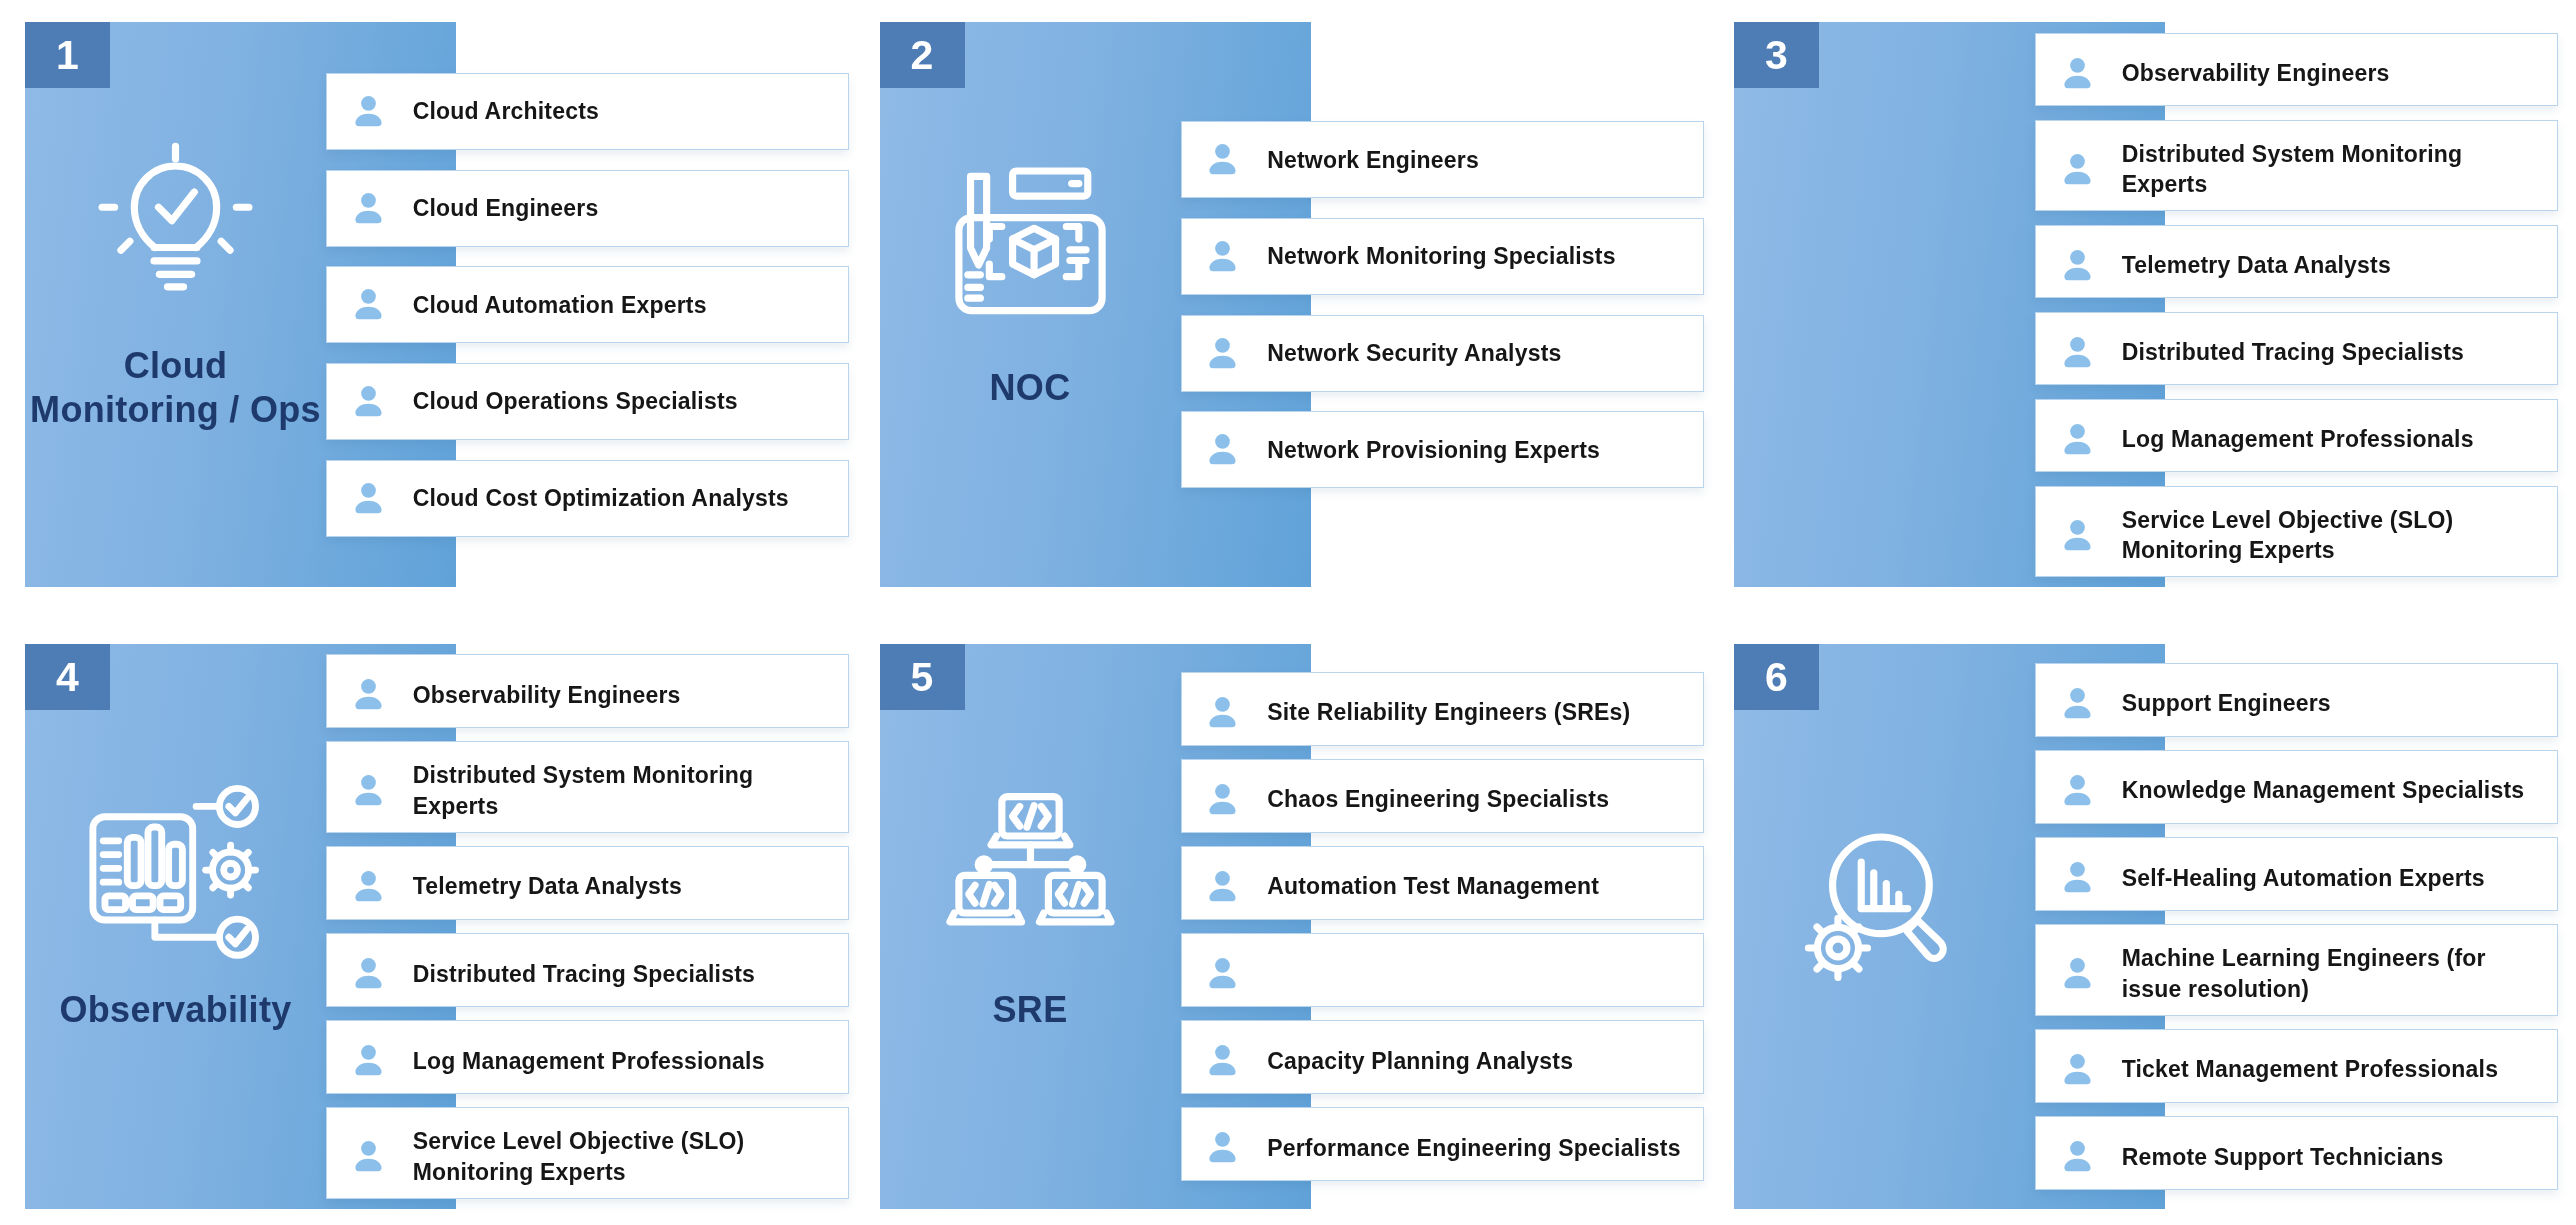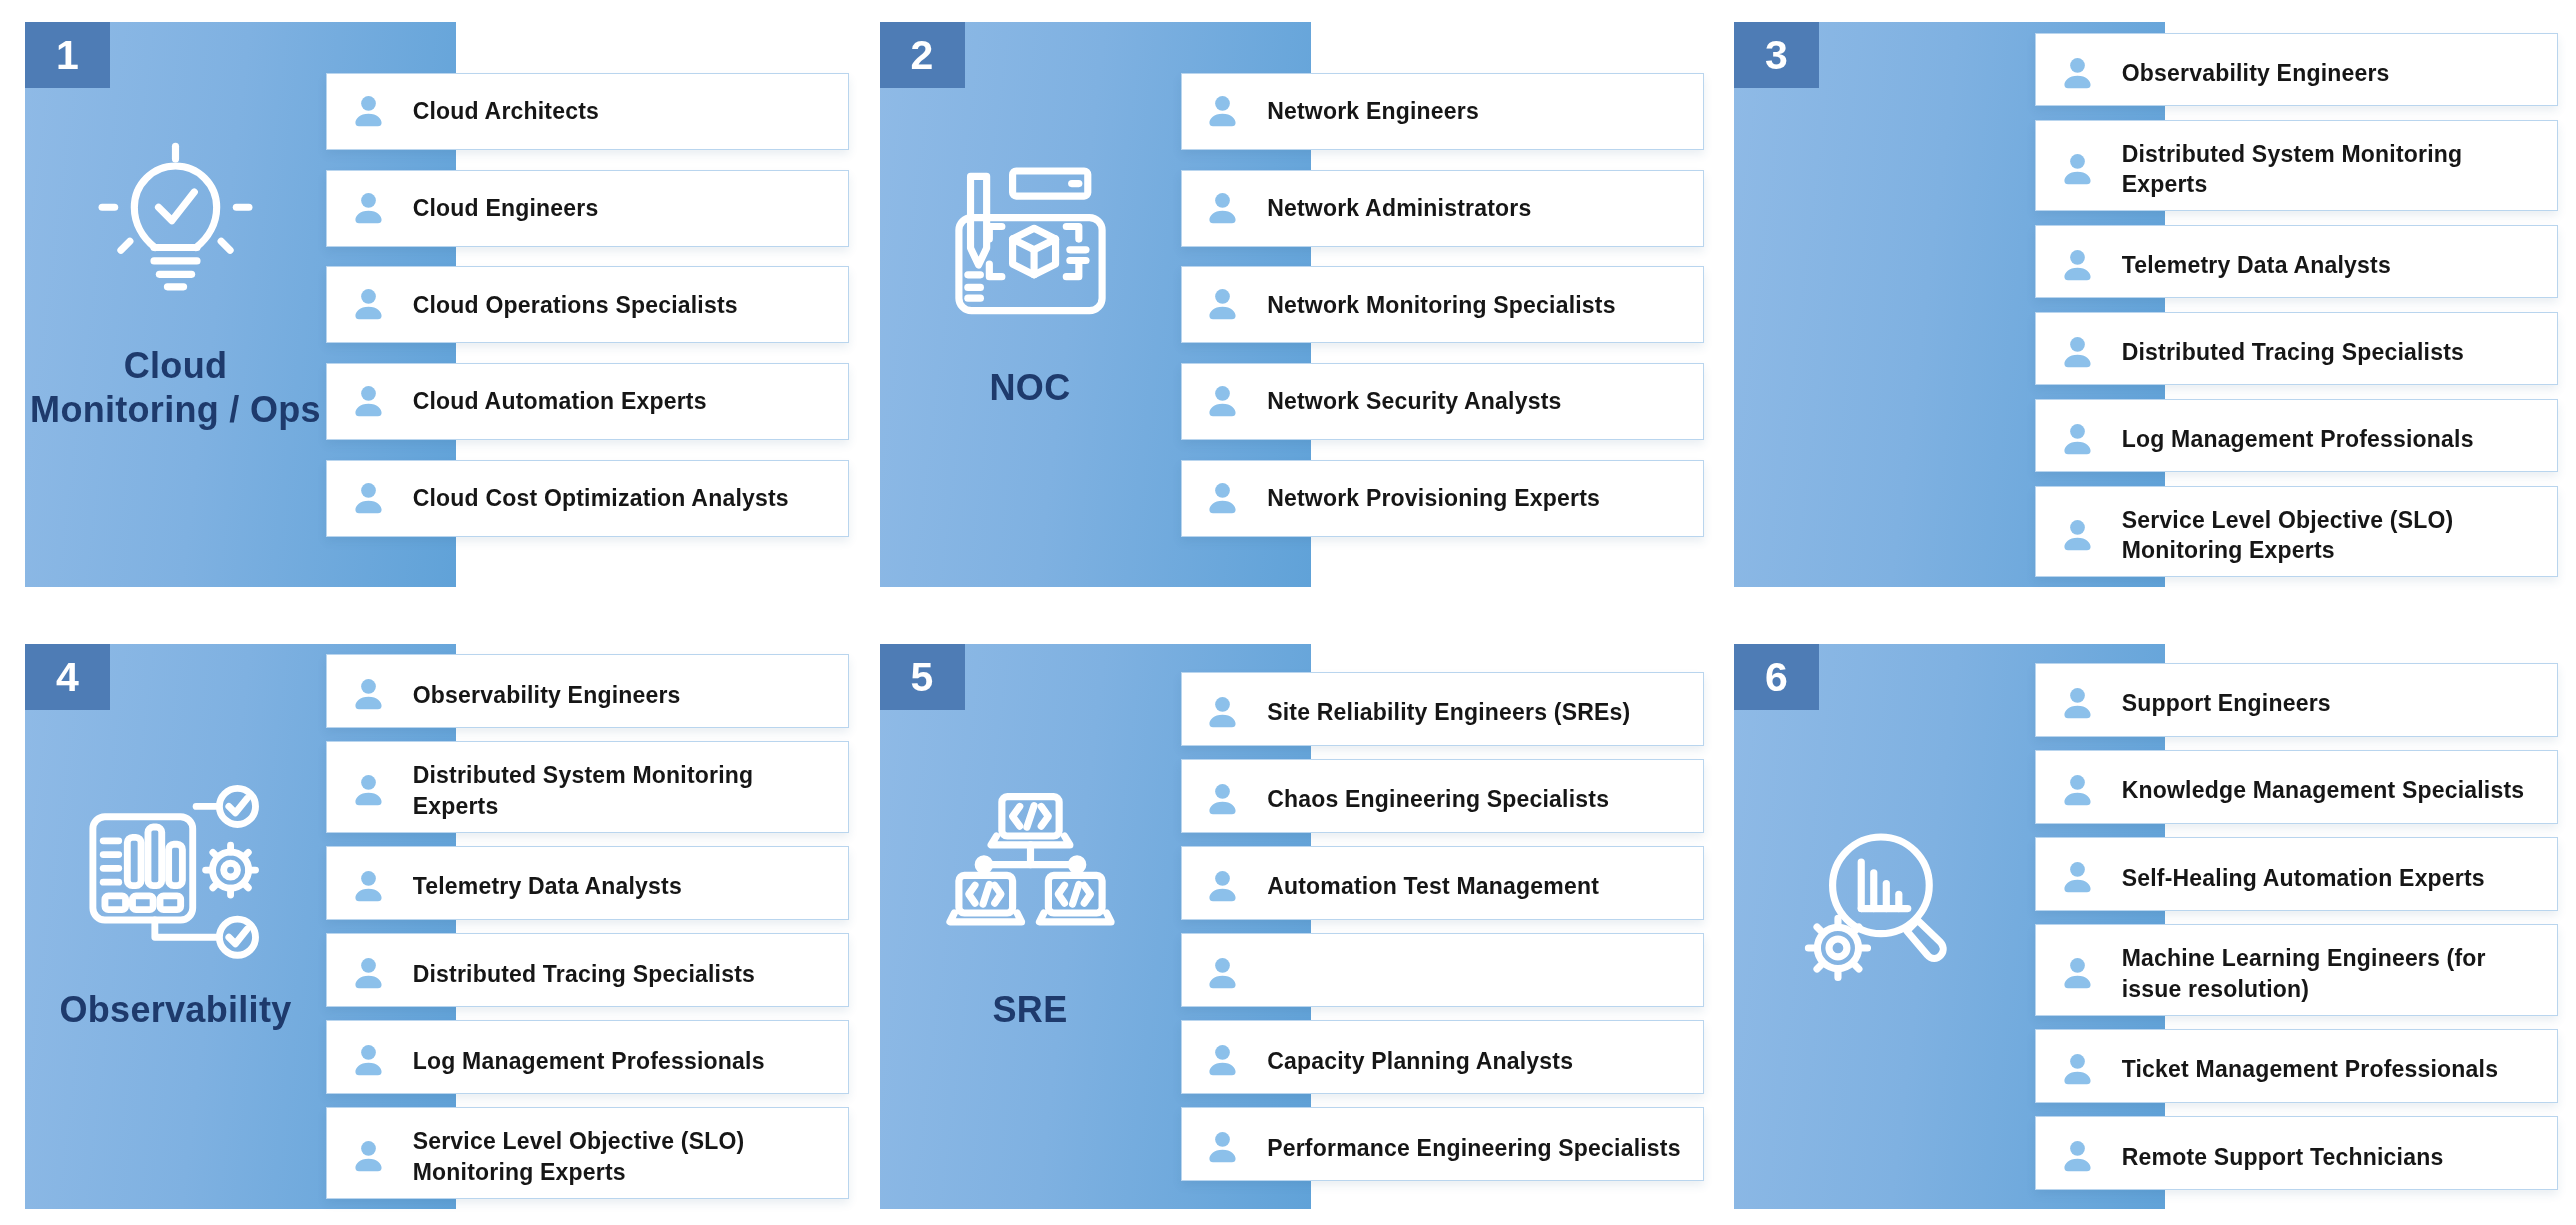--- a/index.html
+++ b/index.html
@@ -105,30 +105,30 @@
             </span>
     <span class="label">Cloud Engineers</span>
   </li>
           <li class="item">
     <span class="person">
               <svg viewBox="0 0 48 48">
                 <circle cx="24" cy="15" r="8.2"></circle>
                 <path d="M24 26.5c-9.6 0-14.6 5.4-14.6 10.3 0 2.2 1.6 3.7 4 3.7h21.2c2.4 0 4-1.5 4-3.7 0-4.9-5-10.3-14.6-10.3z"></path>
               </svg>
             </span>
+    <span class="label">Cloud Automation Experts</span>
+  </li>
+          <li class="item">
+    <span class="person">
+              <svg viewBox="0 0 48 48">
+                <circle cx="24" cy="15" r="8.2"></circle>
+                <path d="M24 26.5c-9.6 0-14.6 5.4-14.6 10.3 0 2.2 1.6 3.7 4 3.7h21.2c2.4 0 4-1.5 4-3.7 0-4.9-5-10.3-14.6-10.3z"></path>
+              </svg>
+            </span>
     <span class="label">Cloud Operations Specialists</span>
-  </li>
-          <li class="item">
-    <span class="person">
-              <svg viewBox="0 0 48 48">
-                <circle cx="24" cy="15" r="8.2"></circle>
-                <path d="M24 26.5c-9.6 0-14.6 5.4-14.6 10.3 0 2.2 1.6 3.7 4 3.7h21.2c2.4 0 4-1.5 4-3.7 0-4.9-5-10.3-14.6-10.3z"></path>
-              </svg>
-            </span>
-    <span class="label">Cloud Automation Experts</span>
   </li>
           <li class="item">
     <span class="person">
               <svg viewBox="0 0 48 48">
                 <circle cx="24" cy="15" r="8.2"></circle>
                 <path d="M24 26.5c-9.6 0-14.6 5.4-14.6 10.3 0 2.2 1.6 3.7 4 3.7h21.2c2.4 0 4-1.5 4-3.7 0-4.9-5-10.3-14.6-10.3z"></path>
               </svg>
             </span>
     <span class="label">Cloud Cost Optimization Analysts</span>
   </li>
@@ -165,29 +165,20 @@
     </div>
     <ul class="items">
           <li class="item">
     <span class="person">
               <svg viewBox="0 0 48 48">
                 <circle cx="24" cy="15" r="8.2"></circle>
                 <path d="M24 26.5c-9.6 0-14.6 5.4-14.6 10.3 0 2.2 1.6 3.7 4 3.7h21.2c2.4 0 4-1.5 4-3.7 0-4.9-5-10.3-14.6-10.3z"></path>
               </svg>
             </span>
     <span class="label">Network Engineers</span>
-  </li>
-          <li class="item">
-    <span class="person">
-              <svg viewBox="0 0 48 48">
-                <circle cx="24" cy="15" r="8.2"></circle>
-                <path d="M24 26.5c-9.6 0-14.6 5.4-14.6 10.3 0 2.2 1.6 3.7 4 3.7h21.2c2.4 0 4-1.5 4-3.7 0-4.9-5-10.3-14.6-10.3z"></path>
-              </svg>
-            </span>
-    <span class="label">Network Administrators</span>
   </li>
           <li class="item">
     <span class="person">
               <svg viewBox="0 0 48 48">
                 <circle cx="24" cy="15" r="8.2"></circle>
                 <path d="M24 26.5c-9.6 0-14.6 5.4-14.6 10.3 0 2.2 1.6 3.7 4 3.7h21.2c2.4 0 4-1.5 4-3.7 0-4.9-5-10.3-14.6-10.3z"></path>
               </svg>
             </span>
     <span class="label">Network Monitoring Specialists</span>
   </li>

